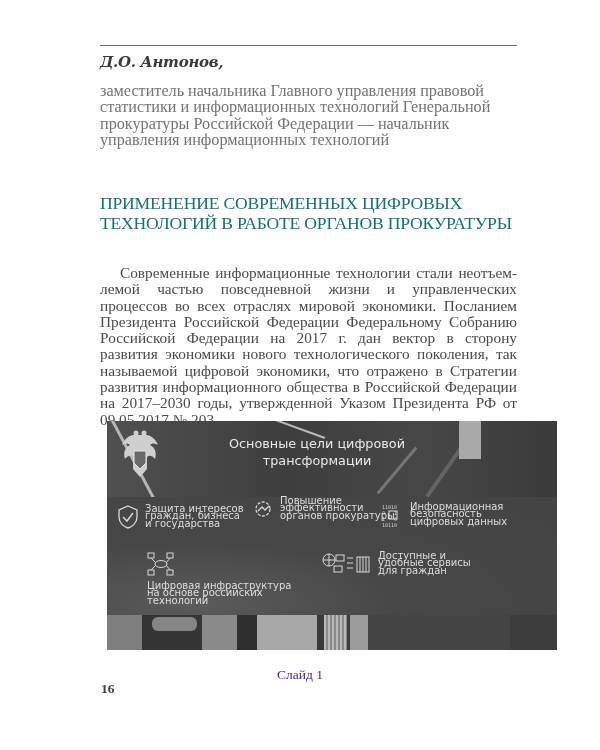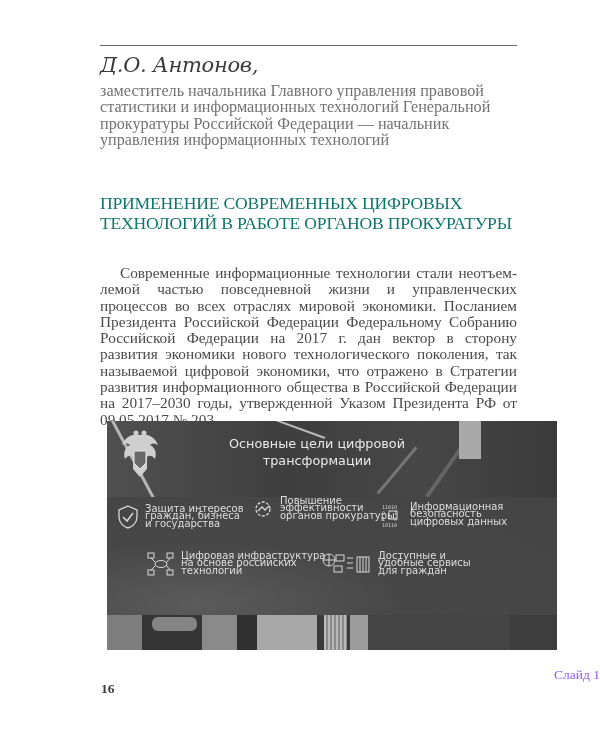--- a/index.html
+++ b/index.html
@@ -3,21 +3,21 @@
 <meta charset="utf-8">
 <style>
   html, body { margin:0; padding:0; }
   body {
     width:600px; height:750px; background:#ffffff; position:relative; overflow:hidden;
     font-family: "DejaVu Serif", "Liberation Serif", serif; color:#4a4a4a;
   }
   .rule { position:absolute; left:100px; top:45px; width:417px; height:1px; background:#6a6a6a; }
   .author {
     position:absolute; left:100px; top:53px; font-family:"DejaVu Serif", serif;
-    font-weight:normal; font-style:italic; font-size:21px; color:#3a3a3a; letter-spacing:-0.3px;
+    font-weight:bold; font-style:italic; font-size:15px; color:#3a3a3a; letter-spacing:-0.3px;
   }
   .position {
     position:absolute; left:100px; top:83px; width:430px;
     font-family:"Liberation Serif", serif; font-size:16.2px; line-height:16.4px; color:#737373;
   }
   .title {
     position:absolute; left:100px; top:193px; width:430px;
     font-family:"Liberation Serif", serif; font-size:17.6px; line-height:20px; color:#0f766e;
     letter-spacing:-0.2px; text-transform:uppercase;
   }
@@ -53,22 +53,22 @@
   .goal { position:absolute; display:flex; align-items:flex-start; gap:6px; }
   .goal .ic { width:22px; height:24px; flex:none; }
   .goal .lbl {
     font-family:"DejaVu Sans", sans-serif; font-size:10px; line-height:7.4px; color:#dedede; white-space:pre-line;
   }
   .slide .bottom-band {
     position:absolute; left:0; top:194px; width:100%; height:35px; background:#3d3d3d;
   }
   .bb { position:absolute; top:0; height:35px; }
   .caption {
-    position:absolute; left:0; top:667px; width:600px; text-align:right;
-    font-family:"Liberation Serif", serif; font-size:13.5px; color:#8b5cf6;
+    position:absolute; left:0; top:667px; width:600px; text-align:center;
+    font-family:"Liberation Serif", serif; font-size:13.5px; color:#4c1d95;
   }
   .page-number {
     position:absolute; left:101px; top:681px;
     font-family:"Liberation Serif", serif; font-weight:bold; font-size:13.5px; color:#3a3a3a;
   }
 </style>
 </head>
 <body>
 
 <div class="rule"></div>
@@ -118,21 +118,21 @@
           <text x="0" y="6" font-size="5" fill="#cfcfcf" font-family="DejaVu Sans Mono, monospace">11010</text>
           <text x="0" y="12" font-size="5" fill="#cfcfcf" font-family="DejaVu Sans Mono, monospace">0 &nbsp; 1</text>
           <text x="0" y="18" font-size="5" fill="#cfcfcf" font-family="DejaVu Sans Mono, monospace">1 &nbsp; 0</text>
           <text x="0" y="24" font-size="5" fill="#cfcfcf" font-family="DejaVu Sans Mono, monospace">10110</text>
           <rect x="7" y="8" width="8" height="8" fill="none" stroke="#e0e0e0" stroke-width="1"></rect>
         </svg>
       <div class="lbl">Информационная
 безопасность
 цифровых данных</div>
     </div>
-    <div class="goal" style="left:40px;top:55px;">
+    <div class="goal" style="left:40px;top:55px;flex-direction:column;">
       <svg class="ic" style="width:28px;" viewBox="0 0 28 24">
           <rect x="1" y="1" width="6" height="5" fill="none" stroke="#d8d8d8"></rect>
           <rect x="20" y="1" width="6" height="5" fill="none" stroke="#d8d8d8"></rect>
           <rect x="1" y="18" width="6" height="5" fill="none" stroke="#d8d8d8"></rect>
           <rect x="20" y="18" width="6" height="5" fill="none" stroke="#d8d8d8"></rect>
           <ellipse cx="14" cy="12" rx="6" ry="3.5" fill="none" stroke="#d8d8d8"></ellipse>
           <path d="M4 6 L9 11 M23 6 L19 11 M4 18 L9 13 M23 18 L19 13" stroke="#d8d8d8"></path>
         </svg>
       <div class="lbl">Цифровая инфраструктура
 на основе российских

